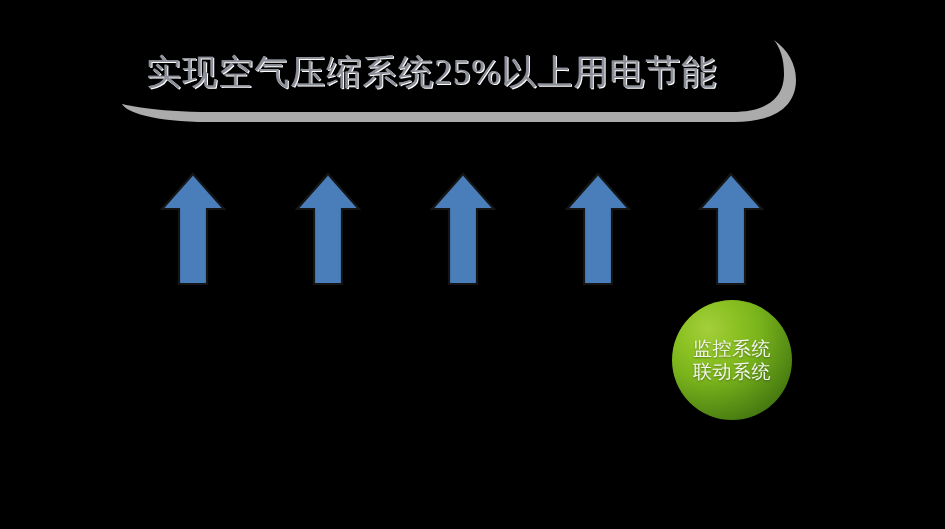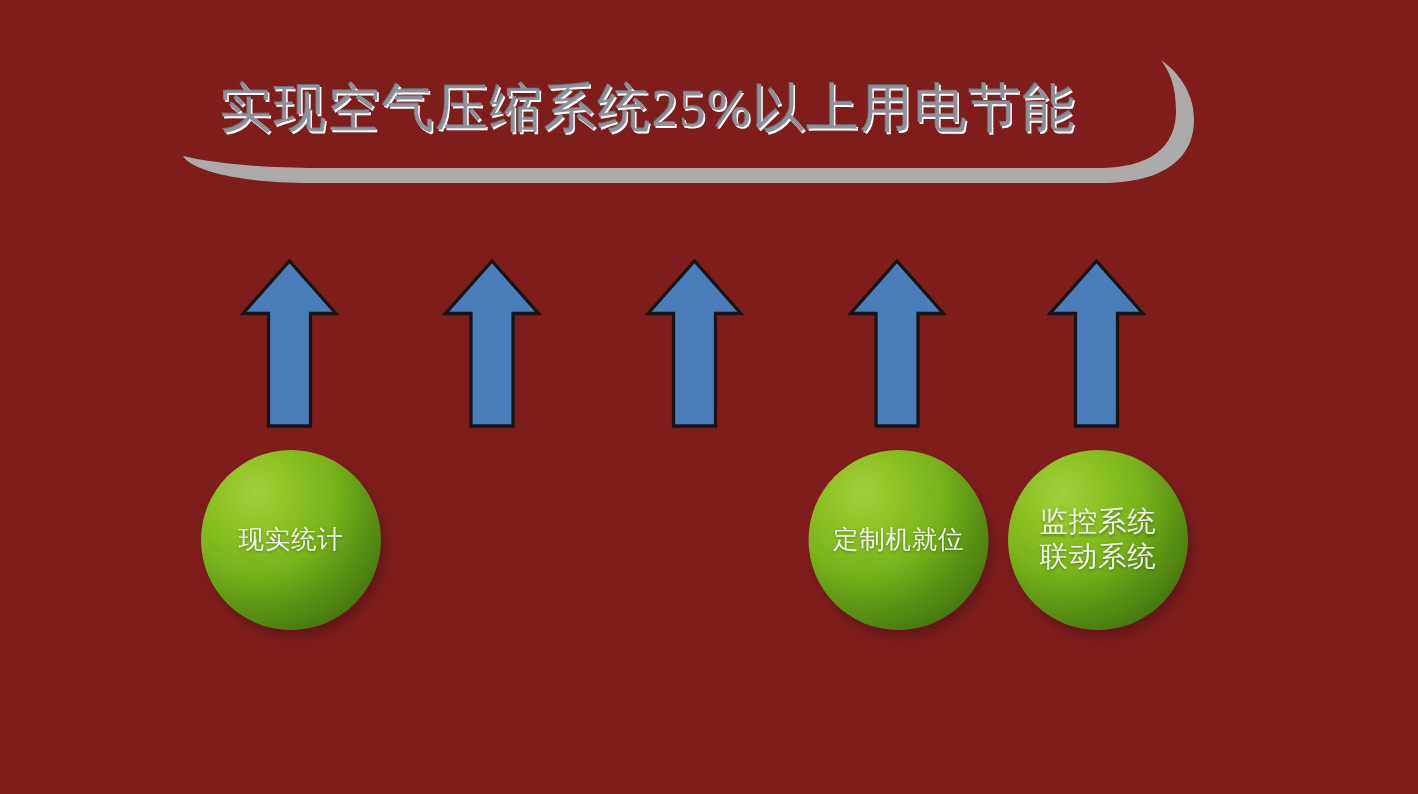--- a/index.html
+++ b/index.html
@@ -14,21 +14,21 @@
     overflow: hidden;
     font-family: "Liberation Sans", "DejaVu Sans", sans-serif;
   }
 
   
   #slide {
     position: absolute;
     left: 0; top: 0;
     width: 945px;
     height: 529px;
-    background: #7f1d1d;
+    background: #000000;
   }
 
   
   #title-banner {
     position: absolute;
     left: 112px;
     top: 34px;
     width: 700px;
     height: 100px;
   }
@@ -138,24 +138,18 @@
     <svg viewBox="0 0 66 114" aria-hidden="true">
       <polygon points="33,2 64,37 47,37 47,112 19,112 19,37 2,37" fill="#4a7ebb" stroke="#151515" stroke-width="2.2" stroke-linejoin="miter"></polygon>
     </svg>
   </div>
   <div class="arrow" style="left:698px">
     <svg viewBox="0 0 66 114" aria-hidden="true">
       <polygon points="33,2 64,37 47,37 47,112 19,112 19,37 2,37" fill="#4a7ebb" stroke="#151515" stroke-width="2.2" stroke-linejoin="miter"></polygon>
     </svg>
   </div>
 
-  <div class="node" style="left:134px">
-    <span class="node-label">现实统计</span>
-  </div>
-  <div class="node" style="left:539px">
-    <span class="node-label">定制机就位</span>
-  </div>
   <div class="node" style="left:672px">
     <span class="node-label two-line">监控系统
 联动系统</span>
   </div>
 
 </div>
 
 </body></html>

